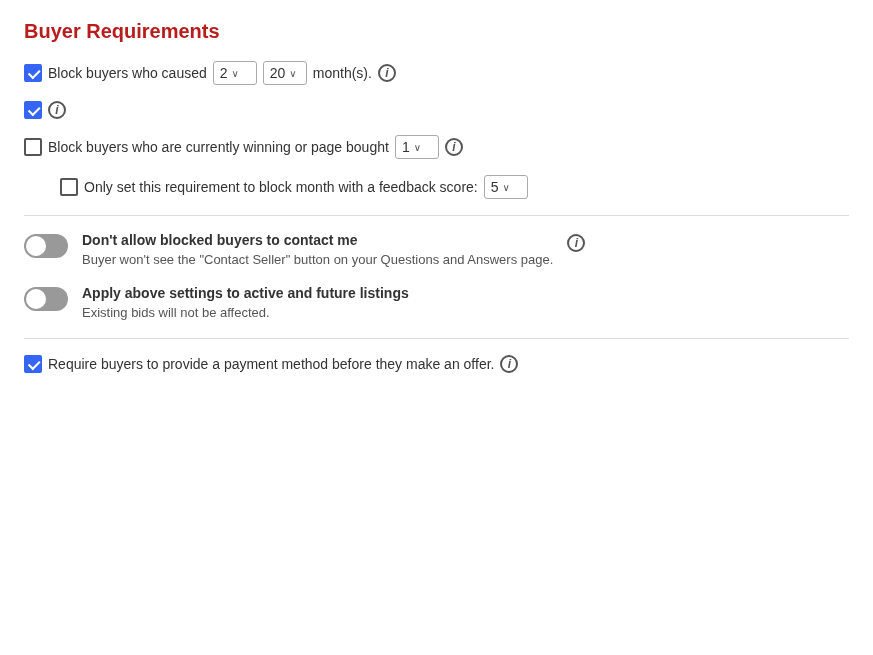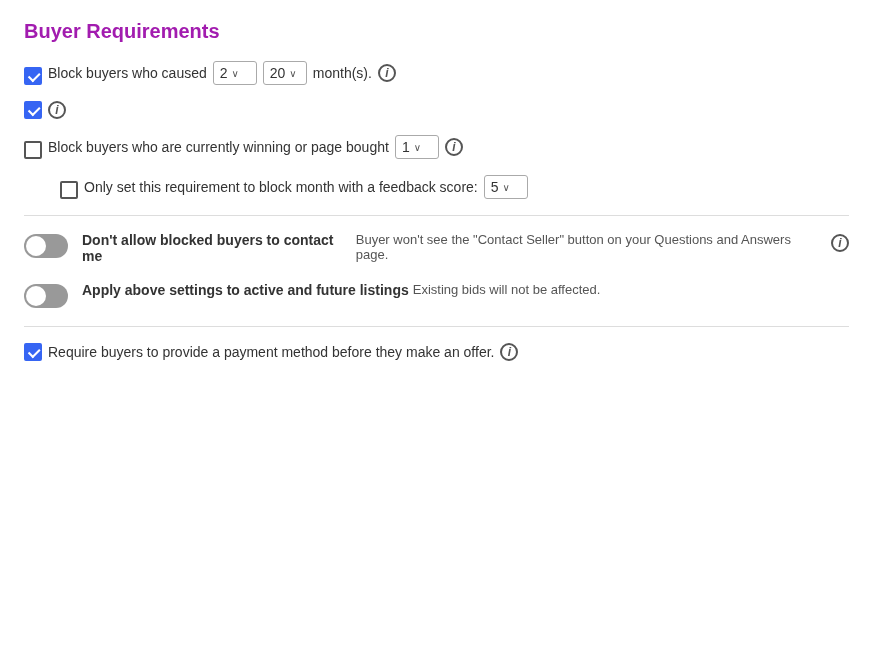--- a/index.html
+++ b/index.html
@@ -10,26 +10,26 @@
       background: #fff;
       padding: 20px 24px;
       width: 873px;
       min-height: 655px;
     }
 
     h2 {
       font-size: 20px;
       font-weight: bold;
       margin-bottom: 18px;
-      color: #a21caf;
+      color: #b91c1c;
     }
 
     .row {
       display: flex;
-      align-items: flex-end;
+      align-items: center;
       margin-bottom: 16px;
       flex-wrap: wrap;
       gap: 6px;
     }
 
     
     .custom-checkbox {
       width: 18px;
       height: 18px;
       border: 2px solid #555;
@@ -119,21 +119,21 @@
       width: 20px;
       height: 20px;
       border-radius: 50%;
       background: #fff;
       top: 2px;
       left: 2px;
       transition: left 0.2s;
     }
     .toggle-label-group {
       display: flex;
-      flex-direction: row;
+      flex-direction: column;
       gap: 4px;
     }
     .toggle-title {
       font-weight: bold;
       font-size: 14px;
     }
     .toggle-subtitle {
       font-size: 13px;
       color: #555;
     }

